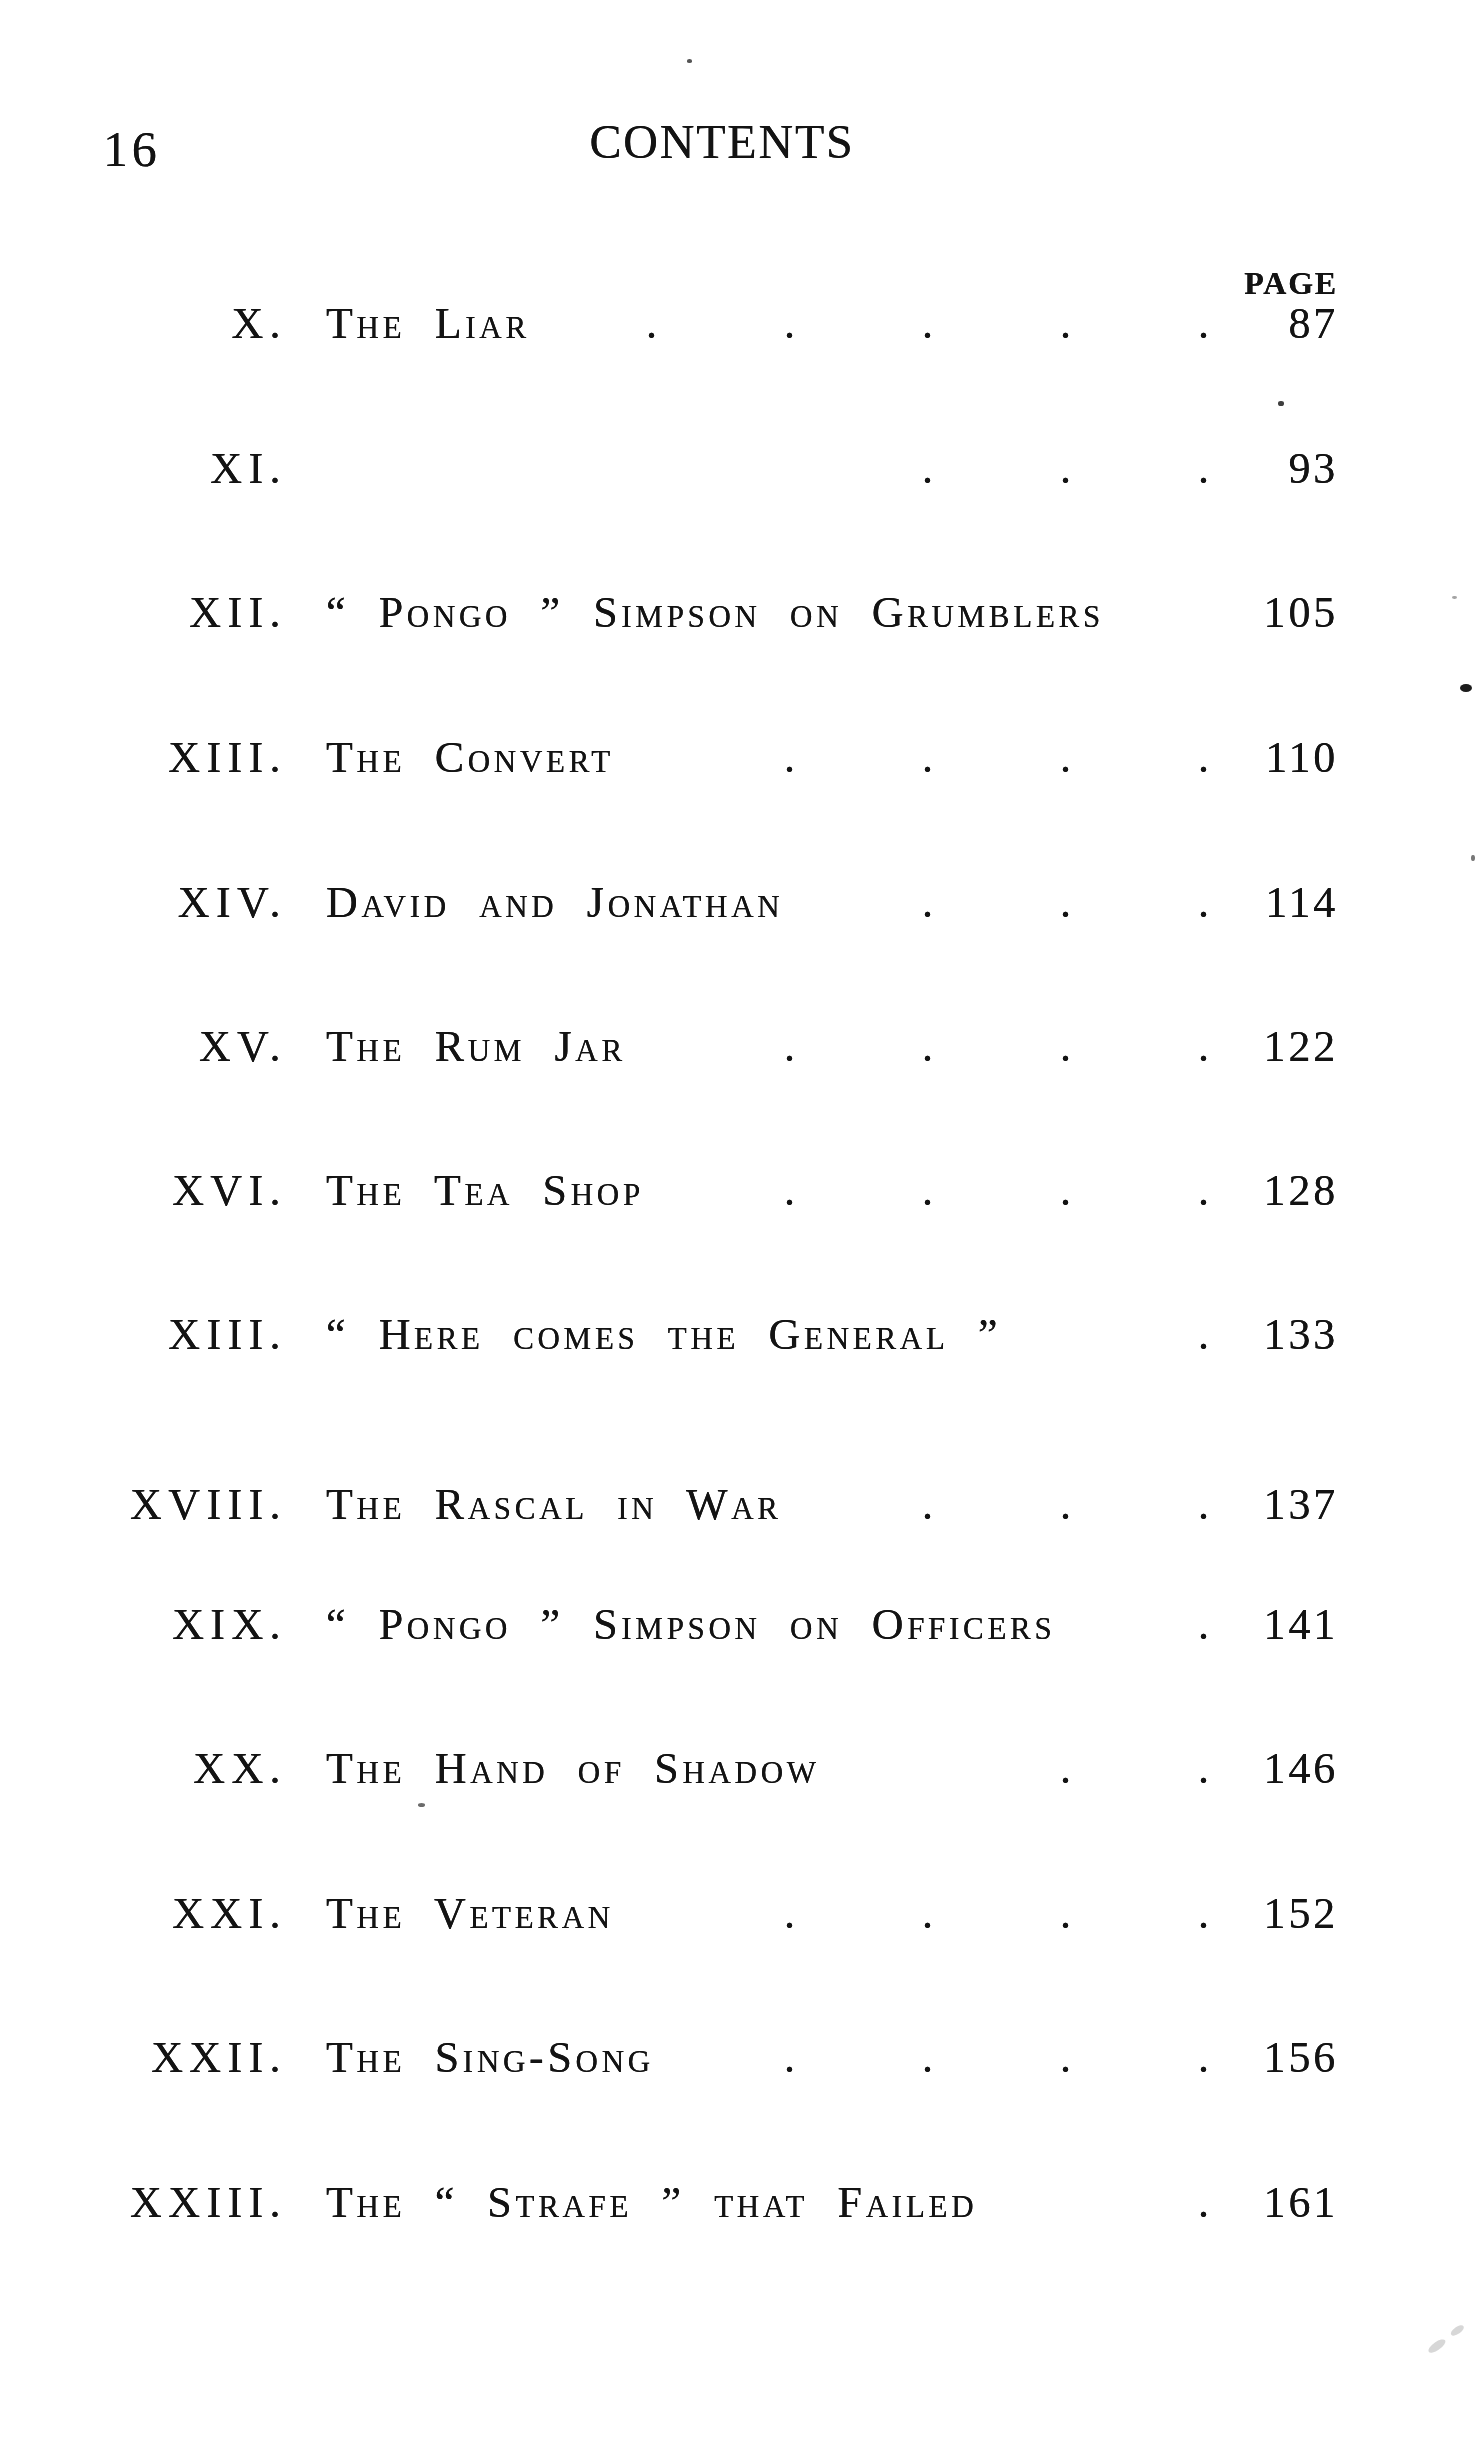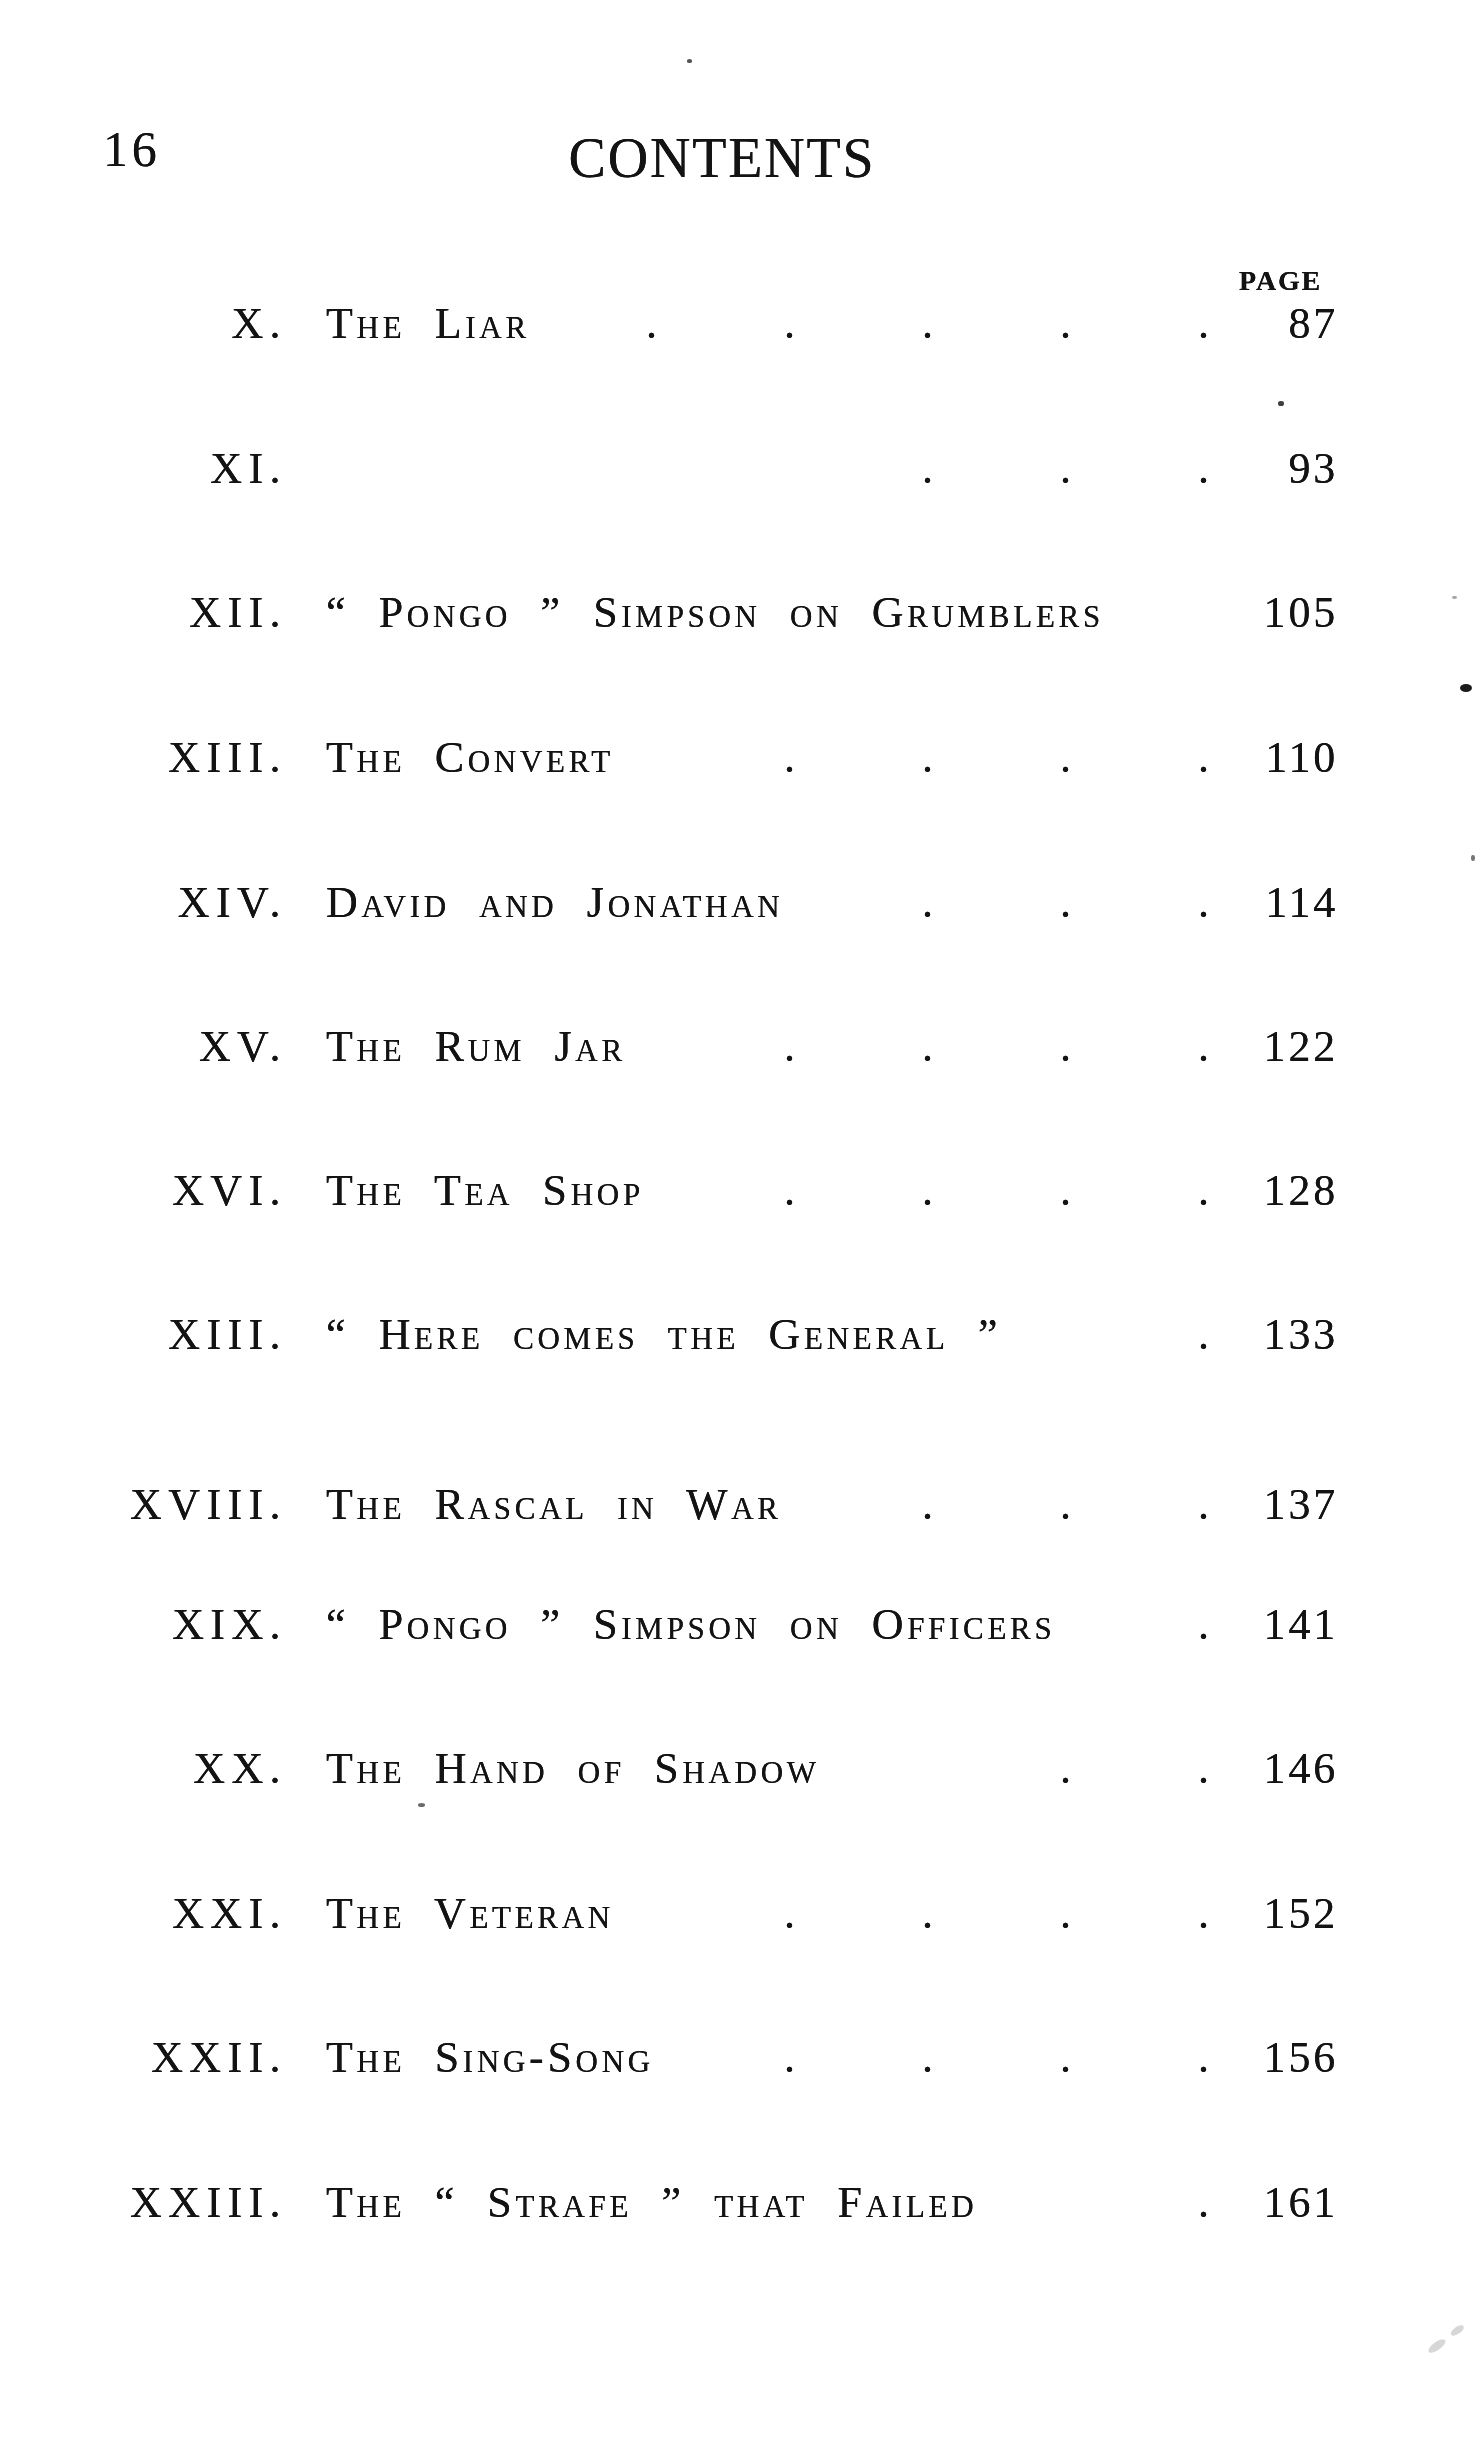--- a/index.html
+++ b/index.html
@@ -21,33 +21,33 @@
     left: 103px;
     top: 124px;
     font-size: 50px;
     line-height: 1;
     letter-spacing: 3.7px;
   }
 
   .heading {
     position: absolute;
     left: 722px;
-    top: 130px;
+    top: 118px;
     transform: translateX(-50%);
-    font-size: 56px;
+    font-size: 48px;
     line-height: 1;
     letter-spacing: 1.8px;
     white-space: nowrap;
   }
 
   .col-header {
     position: absolute;
-    right: 159px;
+    right: 143px;
     top: 267px;
-    font-size: 28px;
+    font-size: 32px;
     font-weight: 700;
     letter-spacing: 1.8px;
     line-height: 1;
   }
 
   .toc { position: absolute; left: 0; top: 0; width: 100%; height: 100%; }
 
   .row {
     position: absolute;
     left: 0;

